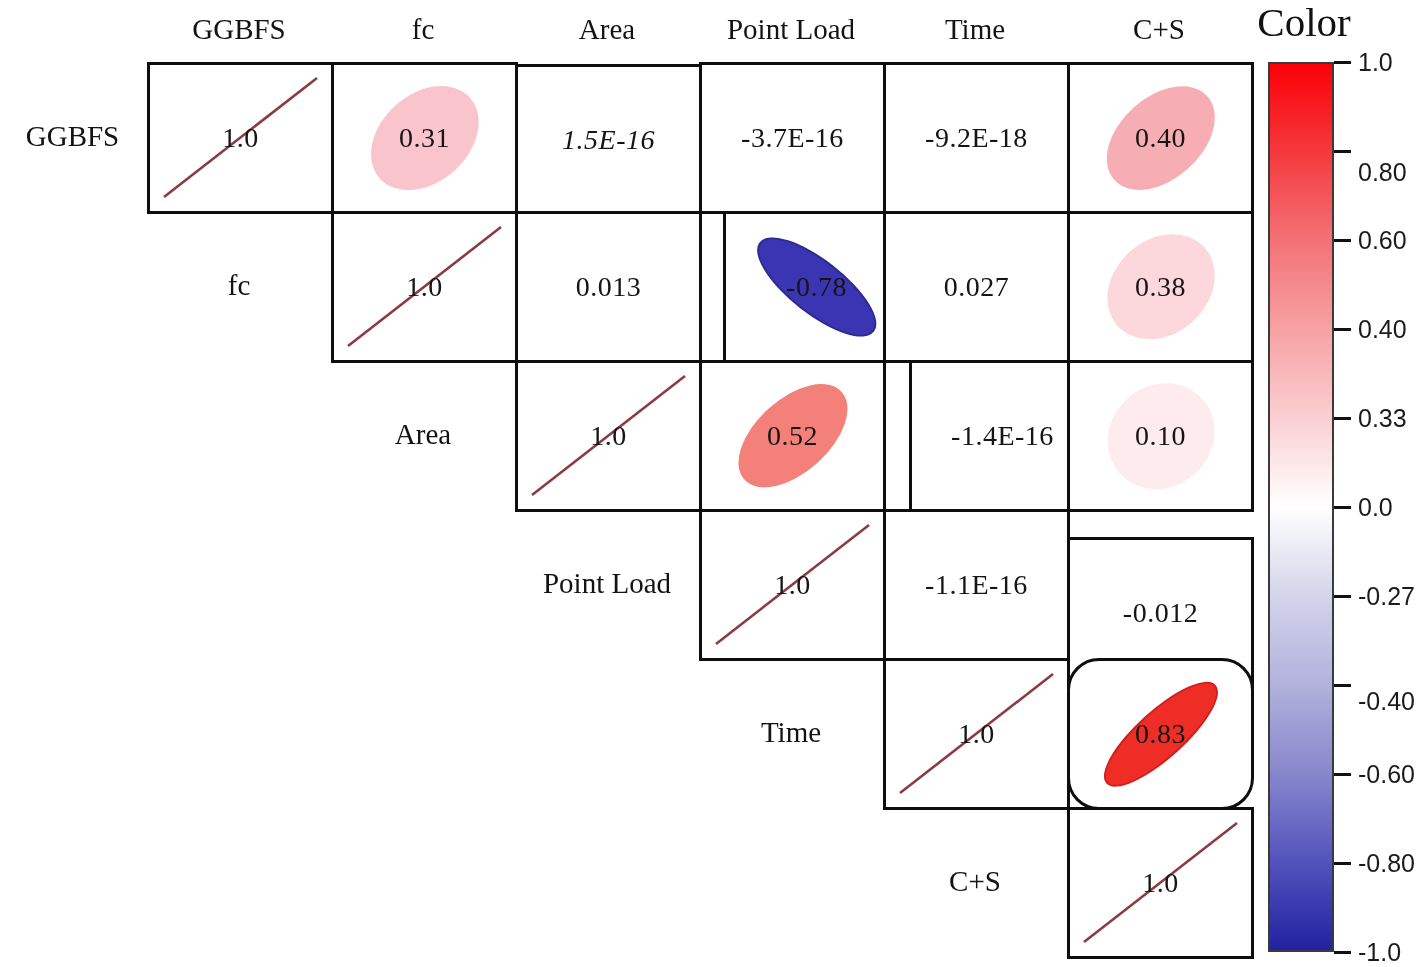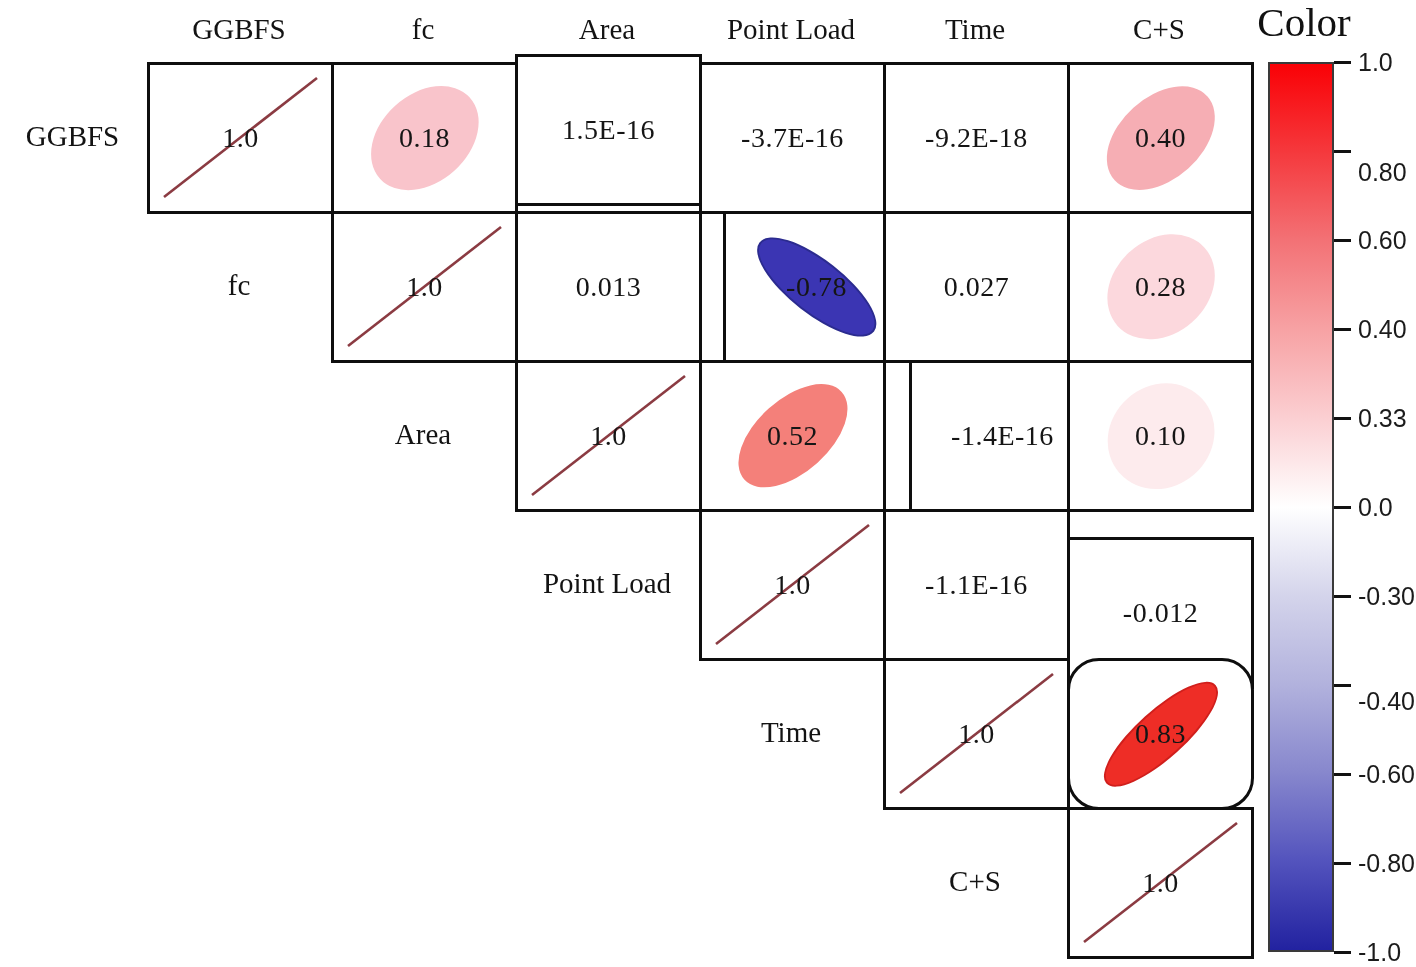--- a/index.html
+++ b/index.html
@@ -55,23 +55,23 @@
       <div class="row-label" style="left: 699px; width: 184px; top: 658px; height: 149px;">Time</div>
       <div class="row-label" style="left: 883px; width: 184px; top: 807px; height: 149px;">C+S</div>
       <div class="cell" style="left: 147px; top: 62px; border-color: rgb(14, 14, 14);">
         <svg width="181" height="146" class="diag-svg">
           <line x1="14" y1="132" x2="167" y2="13" stroke="#8b3b42" stroke-width="2.6"></line>
         </svg>
         <span class="cell-label">1.0</span>
       </div>
       <div class="cell" style="left: 331px; top: 62px; border-color: rgb(14, 14, 14);">
         <div class="ellipse" style="width: 121.323px; height: 88.0502px; background: rgb(249, 196, 203); transform: translate(-50%, -50%) rotate(-42deg);"></div>
-        <span class="cell-label">0.18</span>
+        <span class="cell-label">0.31</span>
       </div>
-      <div class="cell" style="left: 515px; top: 54px; border-color: rgb(14, 14, 14);">
+      <div class="cell" style="left: 515px; top: 64px; border-color: rgb(14, 14, 14); font-style: italic;">
         <span class="cell-label">1.5E-16</span>
       </div>
       <div class="cell" style="left: 699px; top: 62px; border-color: rgb(14, 14, 14);">
         <span class="cell-label">-3.7E-16</span>
       </div>
       <div class="cell" style="left: 883px; top: 62px; border-color: rgb(14, 14, 14);">
         <span class="cell-label">-9.2E-18</span>
       </div>
       <div class="cell" style="left: 1067px; top: 62px; border-color: rgb(14, 14, 14);">
         <div class="ellipse" style="width: 125.421px; height: 82.1072px; background: rgb(246, 174, 180); transform: translate(-50%, -50%) rotate(-42deg);"></div>
@@ -88,21 +88,21 @@
       </div>
       <div class="cell" style="left: 699px; top: 211px; border-color: rgb(14, 14, 14); margin-left: 24px;">
         <div class="ellipse" style="width: 141.422px; height: 49.7184px; background: rgb(59, 53, 179); border: 2px solid rgb(43, 43, 143); transform: translate(-50%, -50%) rotate(38deg);"></div>
         <span class="cell-label">-0.78</span>
       </div>
       <div class="cell" style="left: 883px; top: 211px; border-color: rgb(14, 14, 14);">
         <span class="cell-label">0.027</span>
       </div>
       <div class="cell" style="left: 1067px; top: 211px; border-color: rgb(14, 14, 14);">
         <div class="ellipse" style="width: 116.6px; height: 94.2149px; background: rgb(252, 216, 221); transform: translate(-50%, -50%) rotate(-42deg);"></div>
-        <span class="cell-label">0.28</span>
+        <span class="cell-label">0.38</span>
       </div>
       <div class="cell" style="left: 515px; top: 360px; border-color: rgb(14, 14, 14);">
         <svg width="181" height="146" class="diag-svg">
           <line x1="14" y1="132" x2="167" y2="13" stroke="#8b3b42" stroke-width="2.6"></line>
         </svg>
         <span class="cell-label">1.0</span>
       </div>
       <div class="cell" style="left: 699px; top: 360px; border-color: rgb(14, 14, 14); padding-left: 16px;">
         <div class="ellipse" style="width: 130.686px; height: 73.439px; background: rgb(244, 128, 122); transform: translate(-50%, -50%) rotate(-42deg);"></div>
         <span class="cell-label">0.52</span>
@@ -152,21 +152,21 @@
       <div class="cb-tick-label" style="left: 1358px; top: 151px; margin-top: 21px;">0.80</div>
       <div class="cb-tick" style="left: 1334px; top: 238.5px;"></div>
       <div class="cb-tick-label" style="left: 1358px; top: 240px; text-align: right;">0.60</div>
       <div class="cb-tick" style="left: 1334px; top: 327.5px;"></div>
       <div class="cb-tick-label" style="left: 1358px; top: 329px;">0.40</div>
       <div class="cb-tick" style="left: 1334px; top: 416.5px;"></div>
       <div class="cb-tick-label" style="left: 1358px; top: 418px;">0.33</div>
       <div class="cb-tick" style="left: 1334px; top: 505.5px;"></div>
       <div class="cb-tick-label" style="left: 1358px; top: 507px;">0.0</div>
       <div class="cb-tick" style="left: 1334px; top: 594.5px;"></div>
-      <div class="cb-tick-label" style="left: 1358px; top: 596px;">-0.30</div>
+      <div class="cb-tick-label" style="left: 1358px; top: 596px;">-0.27</div>
       <div class="cb-tick" style="left: 1334px; top: 683.5px;"></div>
       <div class="cb-tick-label" style="left: 1358px; top: 685px; margin-top: 16px;">-0.40</div>
       <div class="cb-tick" style="left: 1334px; top: 772.5px;"></div>
       <div class="cb-tick-label" style="left: 1358px; top: 774px;">-0.60</div>
       <div class="cb-tick" style="left: 1334px; top: 861.5px;"></div>
       <div class="cb-tick-label" style="left: 1358px; top: 863px;">-0.80</div>
       <div class="cb-tick" style="left: 1334px; top: 950.5px;"></div>
       <div class="cb-tick-label" style="left: 1358px; top: 952px;">-1.0</div>
     </div>
 </div>

